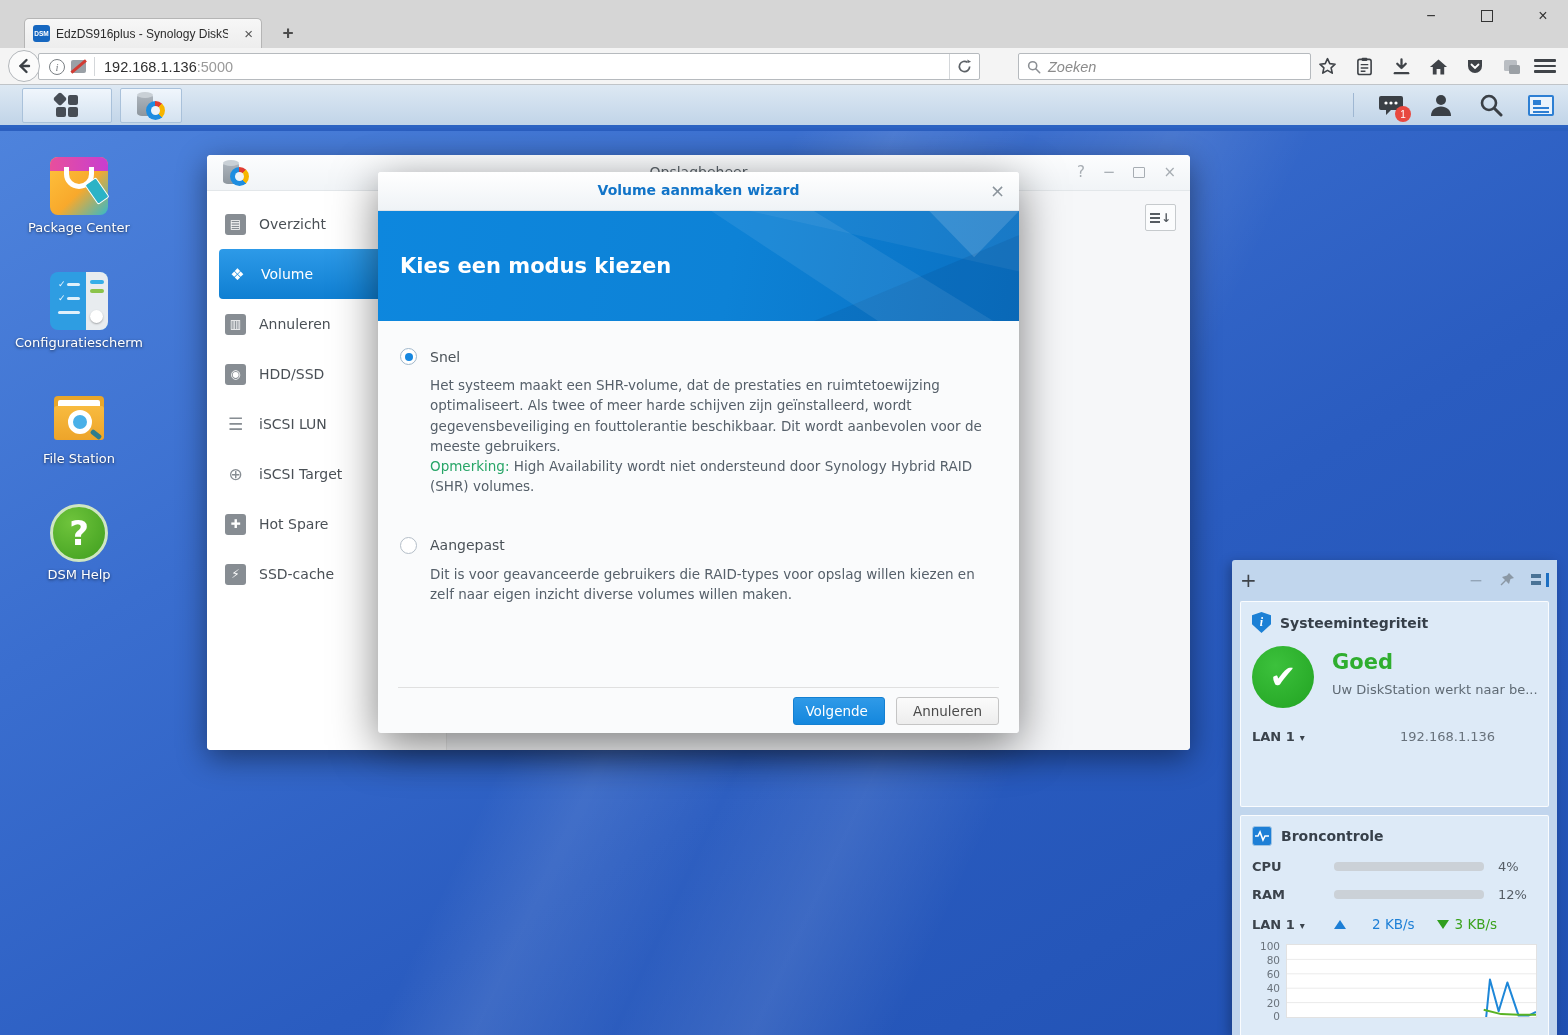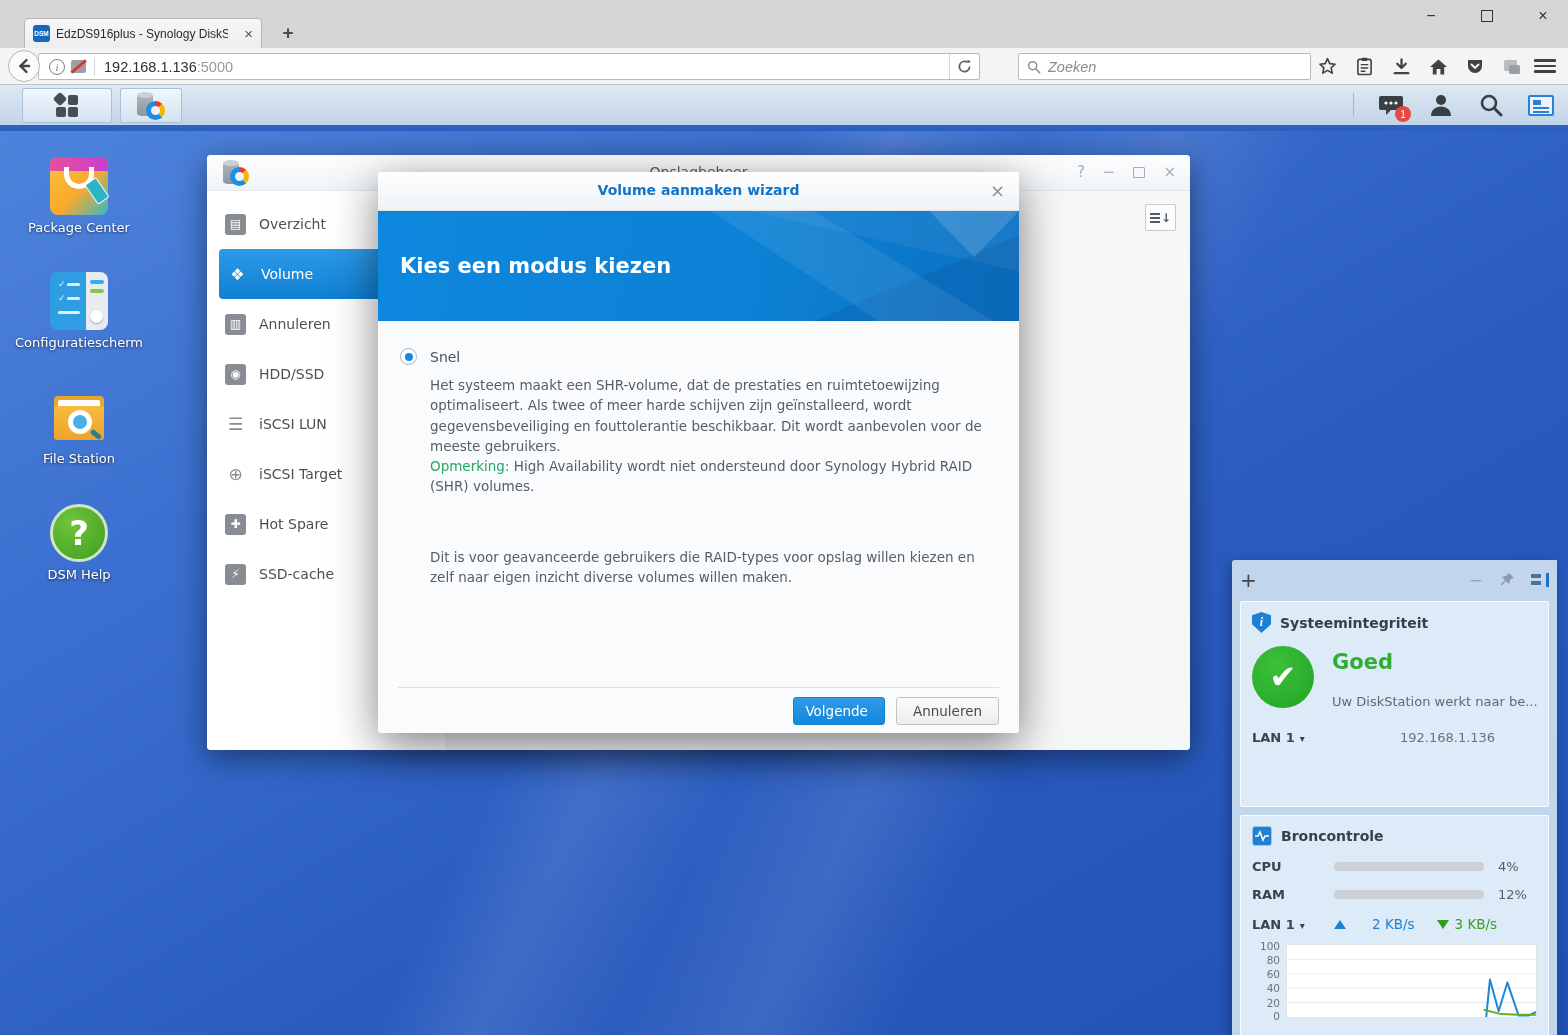--- a/index.html
+++ b/index.html
@@ -168,21 +168,21 @@
   .widget-card { background:#ddeaf7; border:1px solid rgba(255,255,255,.85); border-radius:2px; margin-top:8px; padding:10px 11px; }
   .wc-header { display:flex; align-items:center; gap:9px; }
   .wc-title { font-size:14px; font-weight:bold; color:#37404a; }
   .shield-ico { width:19px; height:21px; background:#1c80d5; clip-path:polygon(50% 0,100% 15%,100% 58%,50% 100%,0 58%,0 15%);
                 color:#fff; font-size:12px; font-style:italic; font-weight:bold; font-family:"Liberation Serif", serif;
                 display:flex; align-items:center; justify-content:center; }
   .health-main { display:flex; margin-top:13px; gap:18px; }
   .check-circle { width:62px; height:62px; border-radius:50%; background:radial-gradient(circle at 38% 32%,#3cc13c,#22a322);
                   color:#fff; font-size:32px; display:flex; align-items:center; justify-content:center; flex:0 0 auto; }
   .health-status { font-size:21px; font-weight:bold; color:#2fae2f; margin-top:4px; }
-  .health-sub { font-size:13px; color:#5f6a74; margin-top:20px; white-space:nowrap; }
+  .health-sub { font-size:13px; color:#5f6a74; margin-top:8px; white-space:nowrap; }
   .health-rows { margin-top:14px; }
   .h-row { display:flex; height:28px; align-items:center; }
   .h-label { width:148px; font-size:13px; font-weight:bold; color:#3b434c; }
   .h-value { font-size:13px; color:#68727c; }
   .caret { font-size:10px; color:#3b434c; margin-left:5px; }
   .rm-ico { width:20px; height:20px; background:#1d7fd6; border:1px solid #9fc4e4; border-radius:3px; display:flex; align-items:center; justify-content:center; }
   .stat-row { display:flex; align-items:center; margin-top:13px; }
   .stat-label { width:82px; font-size:13px; font-weight:bold; color:#3b434c; }
   .bar-track { width:150px; height:9px; border-radius:4px; background:#cbd1d7; overflow:hidden; }
   .bar-fill { height:100%; border-radius:4px; background:linear-gradient(#56aef0,#1d8ce4); }
@@ -462,20 +462,24 @@
     <div class="wz-body">
       <div class="radio-row">
         <span class="radio checked"></span>
         <span class="radio-label">Snel</span>
       </div>
       <div class="opt-desc">
         <span>Het systeem maakt een SHR-volume, dat de prestaties en ruimtetoewijzing optimaliseert. Als twee of meer harde schijven zijn geïnstalleerd, wordt gegevensbeveiliging en fouttolerantie beschikbaar. Dit wordt aanbevolen voor de meeste gebruikers.</span><br>
         <span class="note-label">Opmerking:</span><span> High Availability wordt niet ondersteund door Synology Hybrid RAID (SHR) volumes.</span>
       </div>
       <div class="gap-between"></div>
+      <div class="radio-row">
+        <span class="radio"></span>
+        <span class="radio-label">Aangepast</span>
+      </div>
       <div class="opt-desc">
         <span>Dit is voor geavanceerde gebruikers die RAID-types voor opslag willen kiezen en zelf naar eigen inzicht diverse volumes willen maken.</span>
       </div>
     </div>
     <div class="wz-footer">
       <div class="btn btn-primary">Volgende</div>
       <div class="btn btn-default">Annuleren</div>
     </div>
   </div>
 

